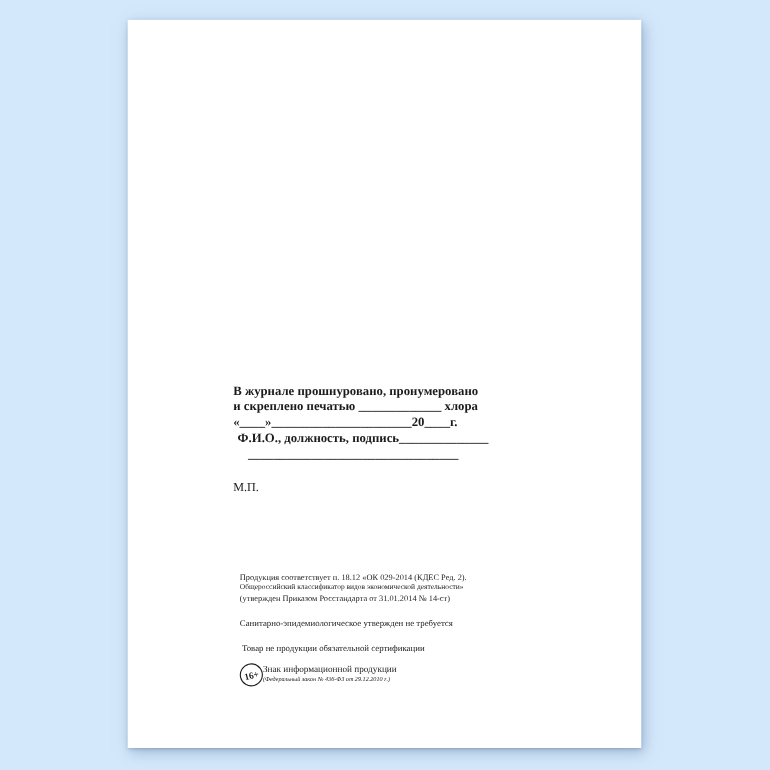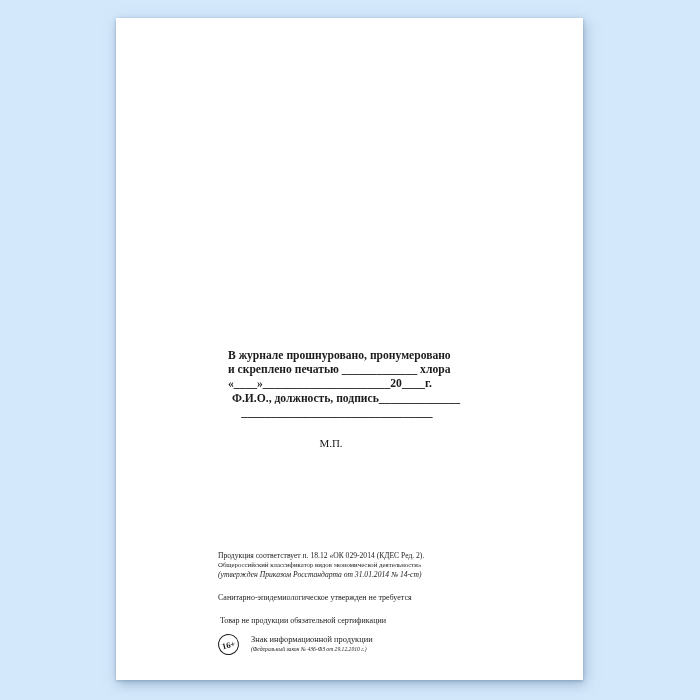--- a/index.html
+++ b/index.html
@@ -10,52 +10,52 @@
     font-family: "Liberation Serif", serif;
   }
   .sheet {
     position: absolute; left: 116px; top: 18px;
     width: 467px; height: 662px;
     background: var(--paper, #ffffff);
     box-shadow: 0 1px 3px rgba(90,120,150,.45), 2px 4px 12px rgba(108,140,175,.55);
   }
   
   .cert {
-    position: absolute; left: 112px; top: 331px; width: 214px;
+    position: absolute; left: 96px; top: 331px; width: 214px;
     color: var(--ink, #1b1b1b);
     font-weight: bold; font-size: 11.6px; line-height: 14.2px;
     white-space: nowrap;
   }
   .cert .indent { padding-left: 4px; text-align: center; }
   .stamp {
     margin-top: 16px; padding-right: 8px;
-    text-align: center; font-weight: normal; font-size: 11px;
+    text-align: left; font-weight: normal; font-size: 11px;
   }
   
   .legal {
-    position: absolute; left: 102px; top: 533px; width: 280px;
+    position: absolute; left: 102px; top: 502px; width: 280px;
     color: var(--ink, #1b1b1b);
   }
   .legal-l1 { font-size: 7.6px; line-height: 10px; }
   .legal-l2 { font-size: 6.8px; line-height: 8.5px; }
-  .legal-l3 { font-size: 7.6px; line-height: 10px; font-style: italic; }
+  .legal-l3 { font-size: 7.6px; line-height: 10px; }
   .legal-sanitary { margin-top: 12px; font-size: 8px; line-height: 11px; }
   .legal-cert { margin-top: 12px; font-size: 8px; line-height: 11px; padding-left: 2px; }
   .legal-eco { margin-top: 11px; font-size: 8px; line-height: 11px; padding-left: 2px; }
   .badge-row { margin-top: 8px; display: flex; align-items: center; }
   .age-badge {
     width: 19px; height: 19px; flex: 0 0 auto;
     border: 1.7px solid var(--ink, #111);
     border-radius: 50%;
     display: flex; align-items: center; justify-content: center;
     font-weight: bold; font-size: 8.5px;
     transform: rotate(-14deg);
     background: var(--paper, #fff);
   }
-  .info-sign { margin-left: 12px; }
+  .info-sign { }
   .info-title { font-size: 8.4px; line-height: 10px; }
   .info-law  { font-size: 5.6px; line-height: 8px; font-style: italic; }
 </style>
 </head>
 <body>
 
 <div class="sheet">
 
   <div class="cert">
     <div>В журнале прошнуровано, пронумеровано</div>

